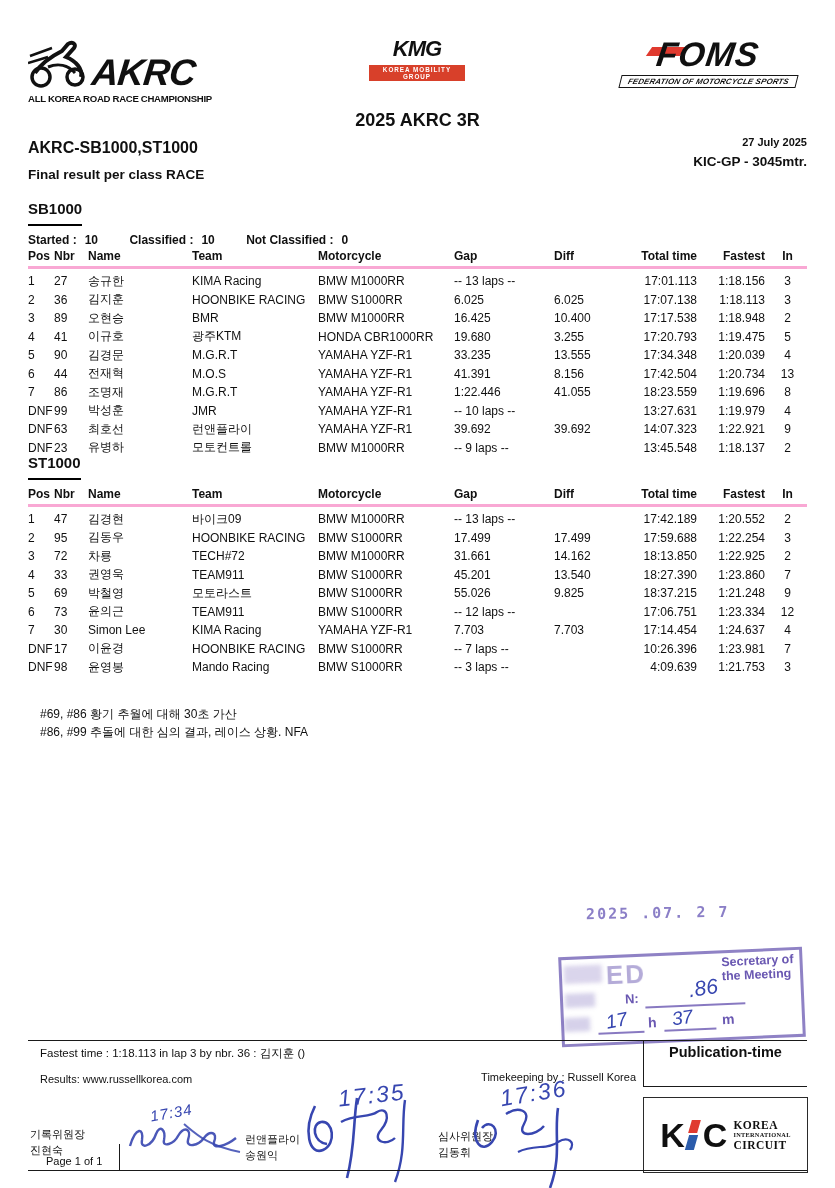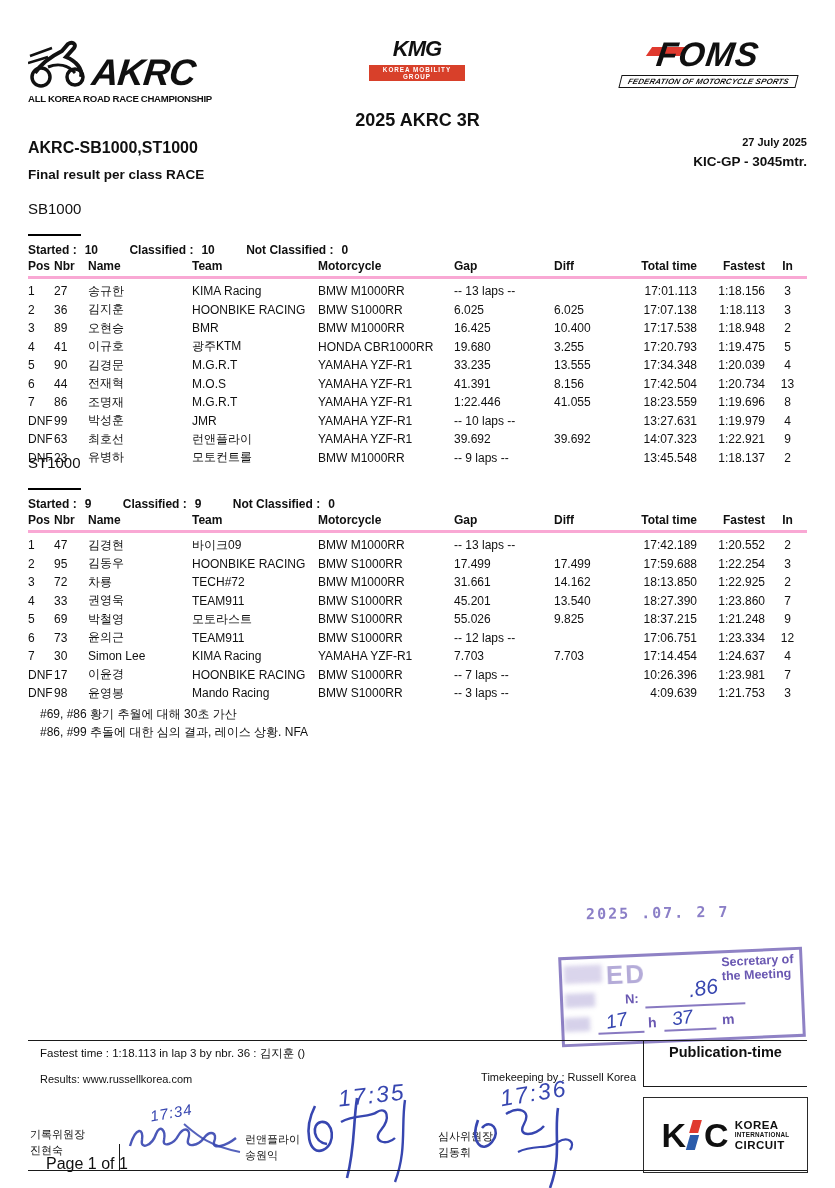--- a/index.html
+++ b/index.html
@@ -26,22 +26,22 @@
   .foms-tag{font-size:7.8px;font-weight:700;font-style:italic;letter-spacing:0.2px;white-space:nowrap;}
   
   .title{position:absolute;top:110px;left:0;width:100%;text-align:center;font-size:18px;font-weight:700;}
   .classes{position:absolute;left:28px;top:139px;font-size:16px;font-weight:700;}
   .subtitle{position:absolute;left:28px;top:167px;font-size:13.5px;font-weight:700;}
   .date{position:absolute;right:28px;top:136px;font-size:11px;font-weight:700;text-align:right;}
   .circuit{position:absolute;right:28px;top:154px;font-size:13.5px;font-weight:700;text-align:right;}
   
   .section{position:absolute;left:28px;width:779px;}
   .sec-sb{top:200px;} .sec-st{top:454px;}
-  .sec-heading{display:inline-block;font-size:15px;font-weight:400;border-bottom:2.5px solid #000;
-               padding-bottom:17px;margin-bottom:7px;}
+  .sec-heading{display:inline-block;font-size:15px;font-weight:700;border-bottom:2.5px solid #000;
+               padding-bottom:7px;margin-bottom:7px;}
   .sec-stats{font-size:12px;font-weight:700;margin-bottom:2px;}
   .sec-stats .sp{margin-right:8px;} .sec-stats .gap{margin-right:28px;}
   .grid{display:grid;grid-template-columns:26px 34px 104px 126px 136px 100px 70px 76px 70px 35px;}
   .grid > :nth-child(6){text-align:left;}
   .grid > :nth-child(7){padding-right:7px;}
   .grid > :nth-child(8){text-align:right;padding-right:3px;}
   .grid > :nth-child(9){text-align:right;padding-right:5px;}
   .grid > :nth-child(10){text-align:center;}
   .thead{font-size:12px;font-weight:700;border-bottom:3px solid #f9a8d4;padding-bottom:3px;}
   .tbody{padding-top:3px;}
@@ -79,26 +79,26 @@
   .f-results{position:absolute;left:40px;top:1073px;font-size:11px;}
   .f-timekeeping{position:absolute;left:420px;top:1071px;width:216px;text-align:right;font-size:11px;}
   .f-pub{position:absolute;left:643px;top:1041px;width:163px;height:42px;border-left:1.5px solid #1a1a1a;
          border-bottom:1.5px solid #1a1a1a;text-align:center;font-size:14.5px;font-weight:700;padding-top:3px;}
   .kic-box{position:absolute;left:643px;top:1097px;width:163px;height:74px;border:1.5px solid #2a2a2a;
            display:flex;align-items:center;justify-content:center;}
   .kic-k,.kic-c{font-size:34px;font-weight:700;letter-spacing:-2px;line-height:34px;}
   .kic-i{width:13px;height:30px;position:relative;margin:0 3px 0 4px;}
   .kic-i .top{position:absolute;left:3px;top:0;width:9px;height:13px;background:#e03a2f;transform:skewX(-16deg);}
   .kic-i .bot{position:absolute;left:0px;top:15px;width:9px;height:15px;background:#2b5cab;transform:skewX(-16deg);}
-  .kic-words{margin-left:8px;line-height:10px;}
+  .kic-words{margin-left:8px;line-height:10px;font-family:Liberation Serif, serif;}
   .kic-w1,.kic-w3{font-size:11.5px;font-weight:700;letter-spacing:0.5px;}
   .kic-w2{font-size:6.3px;font-weight:700;letter-spacing:0.3px;}
   .f-bottomline{position:absolute;left:28px;top:1170px;width:779px;border-top:1.5px solid #1a1a1a;}
   .f-divider{position:absolute;left:119px;top:1144px;height:27px;border-left:1.5px solid #1a1a1a;}
-  .f-page{position:absolute;left:46px;top:1155px;font-size:16px;}
+  .f-page{position:absolute;left:46px;top:1155px;font-size:11px;}
   .signer{position:absolute;font-size:11px;line-height:16px;}
   .signer-1{left:30px;top:1126px;} .signer-2{left:245px;top:1131px;} .signer-3{left:438px;top:1128px;}
   .hw{position:absolute;white-space:nowrap;}
   .hw-t1{left:150px;top:1104px;font-size:15px;transform:rotate(-10deg);letter-spacing:1px;}
   .hw-t2{left:338px;top:1082px;font-size:23px;transform:rotate(-6deg);letter-spacing:2px;}
   .hw-t3{left:500px;top:1080px;font-size:23px;transform:rotate(-9deg);letter-spacing:2px;}
   .sig{position:absolute;}
   .sig-1{left:126px;top:1116px;} .sig-2{left:293px;top:1090px;} .sig-3{left:460px;top:1098px;}
 </style>
 </head>
@@ -279,25 +279,20 @@
           <div class="tcell"></div>
           <div class="tcell">13:45.548</div>
           <div class="tcell">1:18.137</div>
           <div class="tcell">2</div>
         </div>
       </div>
   </div>
 
   <div class="section sec-st">
     <div class="sec-heading">ST1000</div>
-    <div class="sec-stats">
-      <span class="sp">Started :</span><span class="gap">9</span>
-      <span class="sp">Classified :</span><span class="gap">9</span>
-      <span class="sp">Not Classified :</span><span>0</span>
-    </div>
     <div class="thead grid">
         <div class="hcell">Pos</div>
         <div class="hcell">Nbr</div>
         <div class="hcell">Name</div>
         <div class="hcell">Team</div>
         <div class="hcell">Motorcycle</div>
         <div class="hcell">Gap</div>
         <div class="hcell">Diff</div>
         <div class="hcell">Total time</div>
         <div class="hcell">Fastest</div>

